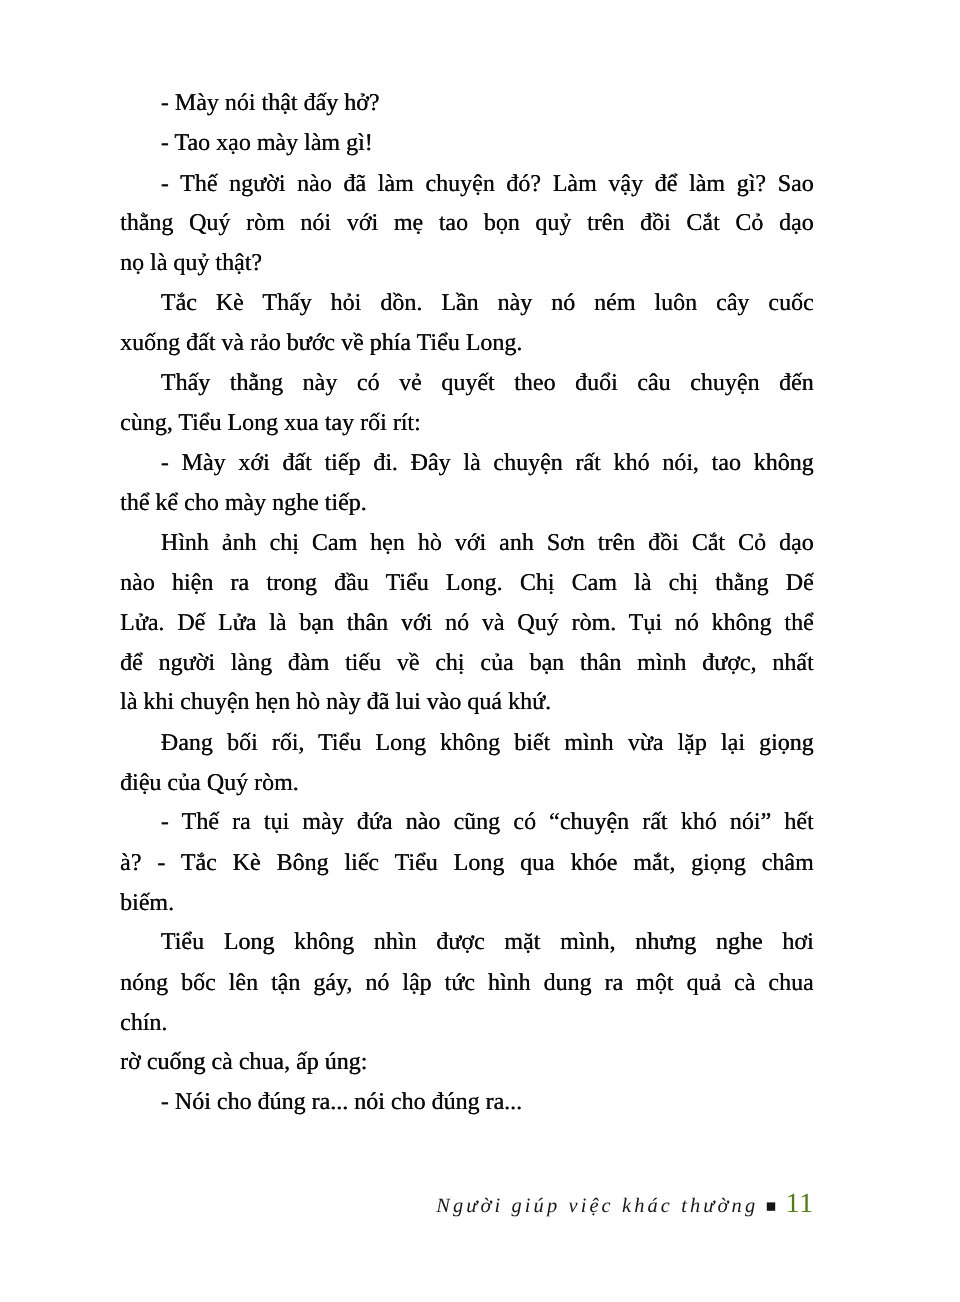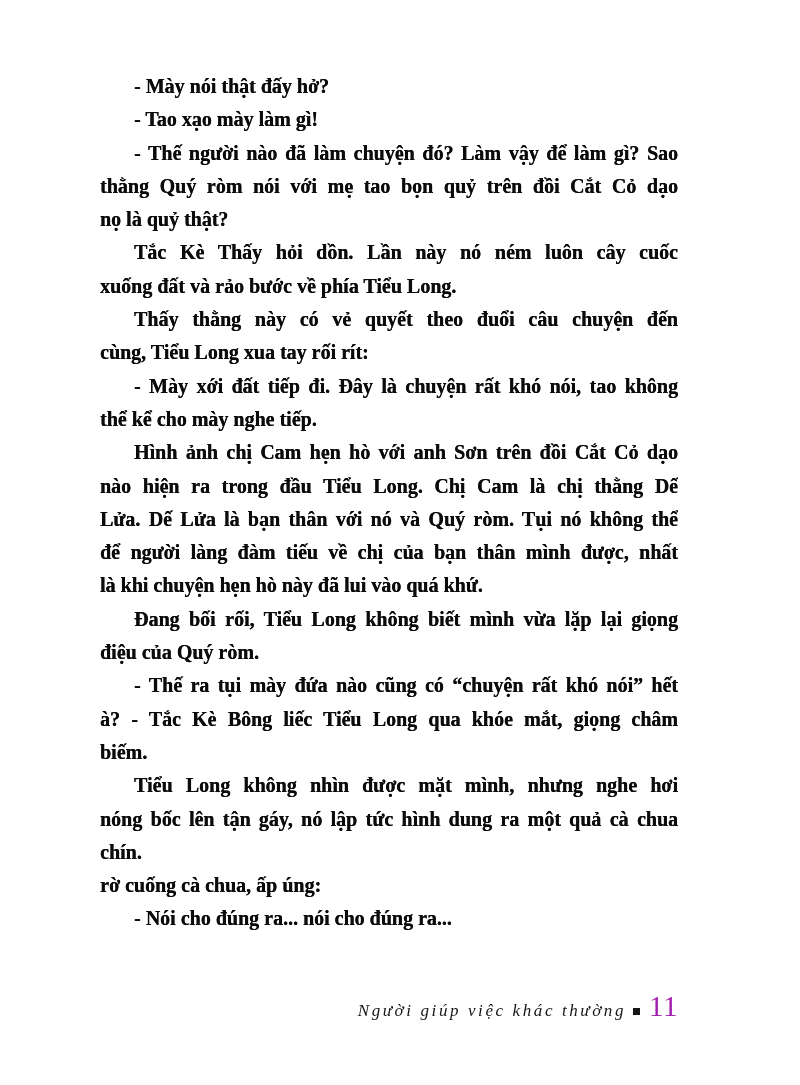--- a/index.html
+++ b/index.html
@@ -26,21 +26,20 @@
     text-shadow: 0.25px 0 0 #0b0b0b;
   }
   .para {
     margin: 0;
     padding: 0;
   }
   .line {
     text-align: justify;
     overflow: hidden;
     white-space: normal;
-    font-weight: bold;
   }
   .line.fill {
     text-align-last: justify;
   }
   .line.first {
     text-indent: 34px;
   }
   .footer {
     position: absolute;
     left: 100px;
@@ -57,22 +56,22 @@
   }
   .square-bullet {
     display: inline-block;
     width: 7px;
     height: 7px;
     background: #161616;
     margin: 0 9px 1px 7px;
     vertical-align: middle;
   }
   .page-number {
-    font-size: 29px;
-    color: #a21caf;
+    font-size: 23px;
+    color: #4d7c0f;
     letter-spacing: 0.5px;
   }
 </style>
 </head>
 <body>
 
 <div class="page">
 
   <div class="text-block">
 

